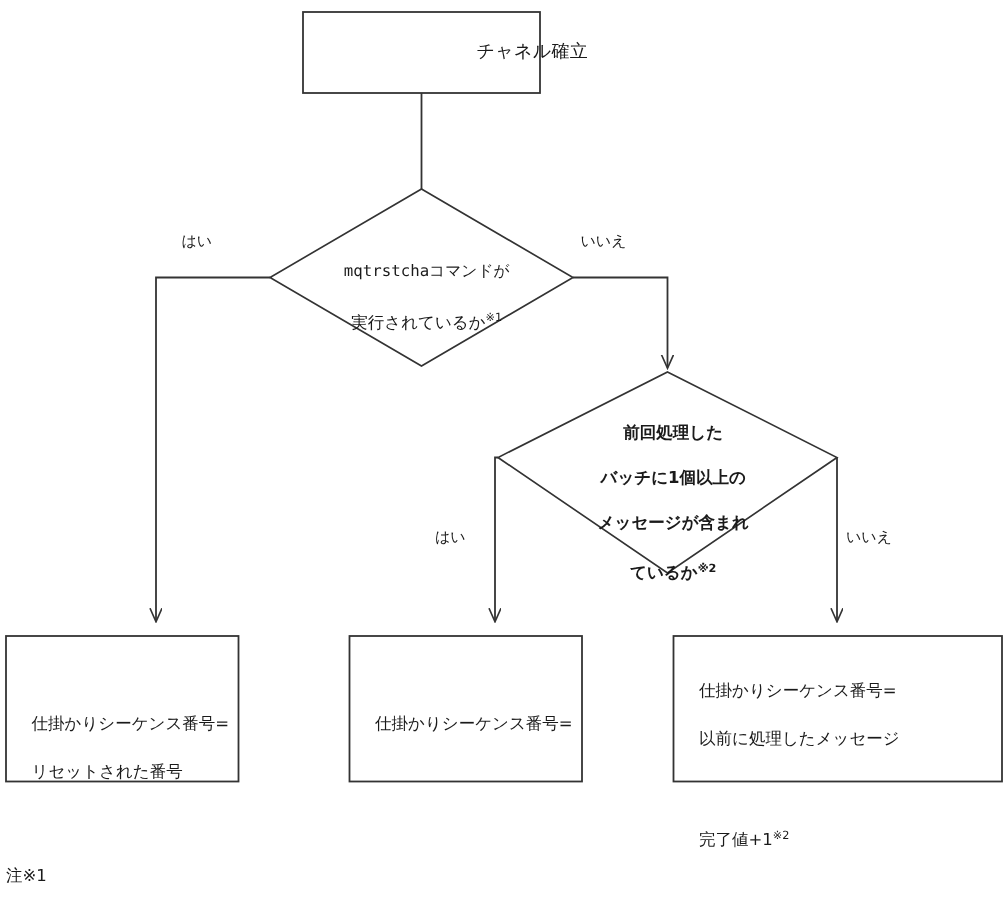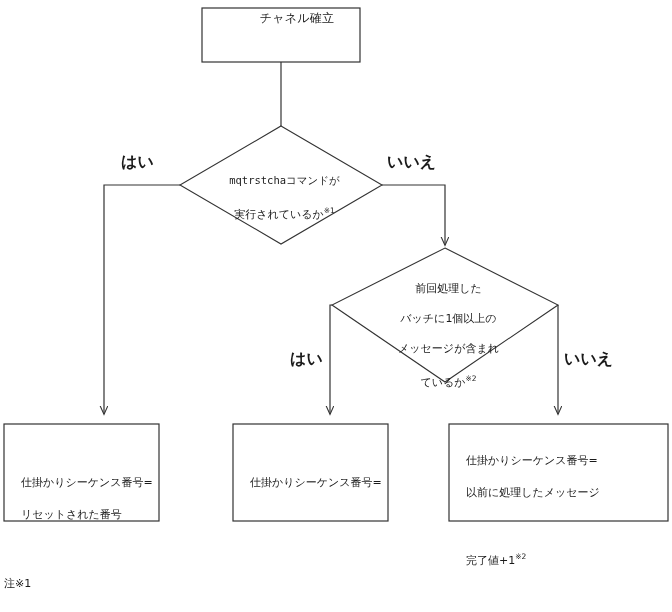--- a/index.html
+++ b/index.html
@@ -25,25 +25,24 @@
   .node-text {
     position: absolute;
     font-size: 11px;
     line-height: 15px;
     color: #1a1a1a;
     white-space: pre;
     letter-spacing: 0.2px;
   }
   .edge-label {
     position: absolute;
-    font-size: 16px;
+    font-size: 10px;
     line-height: 13px;
     color: #1a1a1a;
     white-space: pre;
-    font-weight: bold;
   }
   .box-text {
     position: absolute;
     font-size: 11px;
     line-height: 16px;
     color: #1a1a1a;
     white-space: pre;
   }
   .diamond-text {
     position: absolute;
@@ -99,31 +98,31 @@
 
   <polyline points="558,305 558,305 558,414" fill="none" stroke="#333333" stroke-width="1.2" marker-end="url(#arrowhead)"></polyline>
 
   <rect x="4" y="424" width="155" height="97" fill="#ffffff" stroke="#333333" stroke-width="1.2"></rect>
 
   <rect x="233" y="424" width="155" height="97" fill="#ffffff" stroke="#333333" stroke-width="1.2"></rect>
 
   <rect x="449" y="424" width="219" height="97" fill="#ffffff" stroke="#333333" stroke-width="1.2"></rect>
 </svg>
 
-<div class="node-text" style="left:202px; top:11px; width:190px; text-align:center; font-size:12px;">チャネル確立</div>
+<div class="node-text" style="left:202px; top:27px; width:190px; text-align:right; font-size:12px;">チャネル確立</div>
 
 <div class="diamond-text" style="left:181px; top:158px; width:200px;">
   <span class="mono">mqtrstchaコマンドが</span><br>
   <span>実行されているか</span><span class="sup">※1</span>
 </div>
 
 <div class="edge-label" style="left:121px; top:155px;">はい</div>
 <div class="edge-label" style="left:387px; top:155px;">いいえ</div>
 
-<div class="diamond-text" style="left:345px; top:266px; width:200px;">
+<div class="diamond-text" style="left:345px; top:266px; width:200px;font-weight:bold;">
   <span>前回処理した</span><br>
   <span>バッチに1個以上の</span><br>
   <span>メッセージが含まれ</span><br>
   <span>ているか</span><span class="sup">※2</span>
 </div>
 
 <div class="edge-label" style="left:290px; top:352px;">はい</div>
 <div class="edge-label" style="left:564px; top:352px;">いいえ</div>
 
 <div class="box-text" style="left:14px; top:459px; width:145px;">

